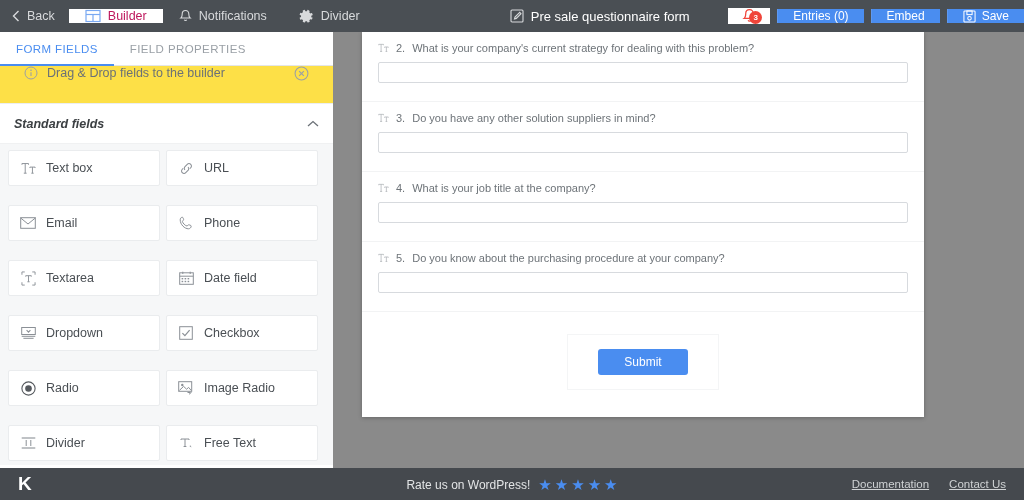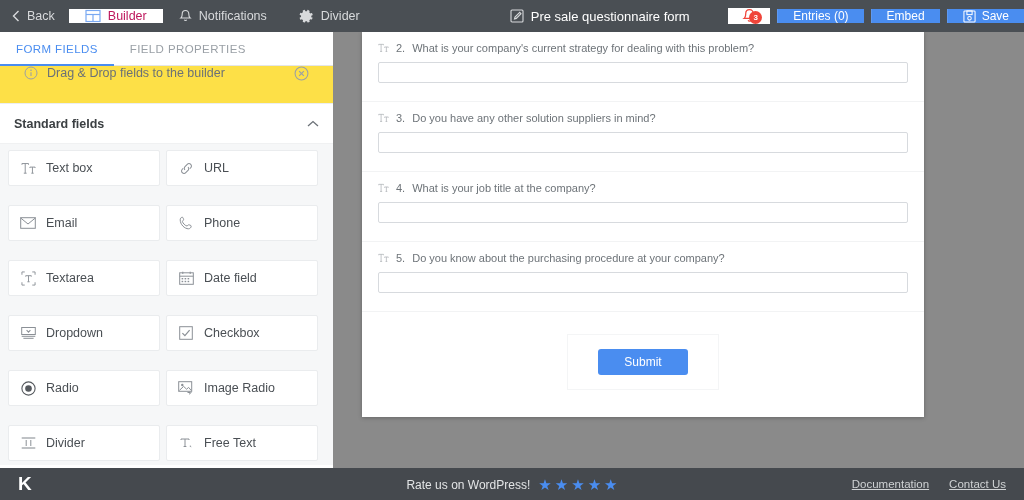--- a/index.html
+++ b/index.html
@@ -85,20 +85,21 @@
     background: #fde047; border-bottom: 1px solid #eceef0;
     color: #6b7177; font-size: 12.5px;
   }
   .dd-text { margin-left: 9px; flex: 1; }
   .section-head {
     display: flex; align-items: center;
     height: 40px; padding: 0 14px;
     background: #fff;
     font-size: 12.5px; font-weight: bold; color: #3c4043;
     border-bottom: 1px solid #f0f1f2;
+    font-style: italic;
   }
   .section-head .chev { margin-left: auto; }
   .field-grid {
     display: flex; flex-wrap: wrap;
     padding: 6px 8px 4px 8px;
     background: #f6f7f8;
     gap: 19px 6px;
   }
   .field-card {
     width: 152px; height: 36px;

